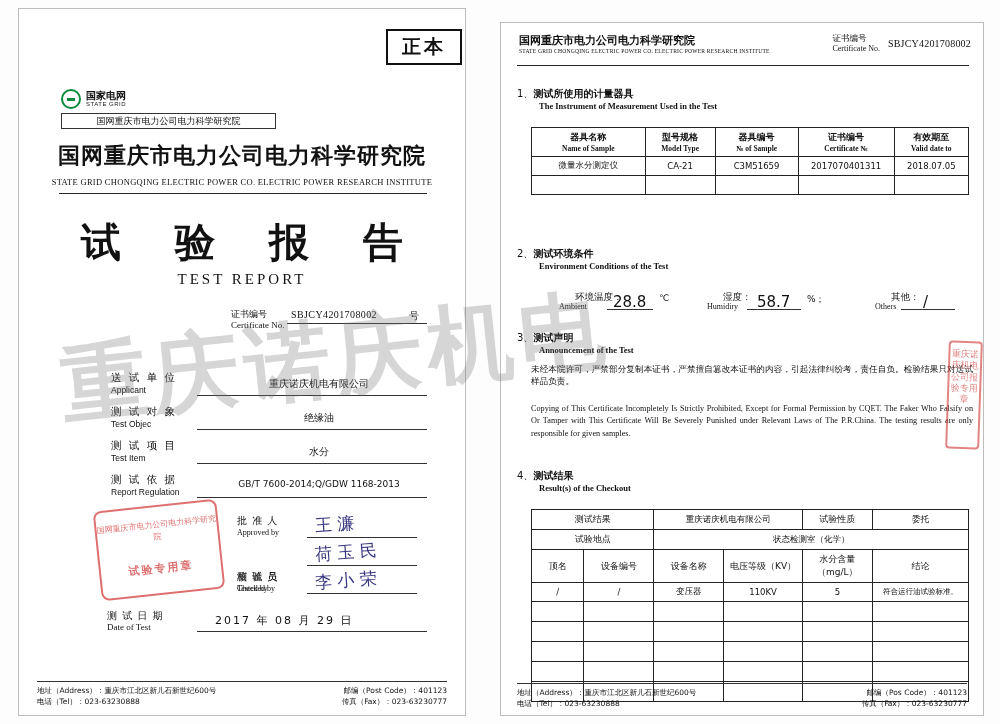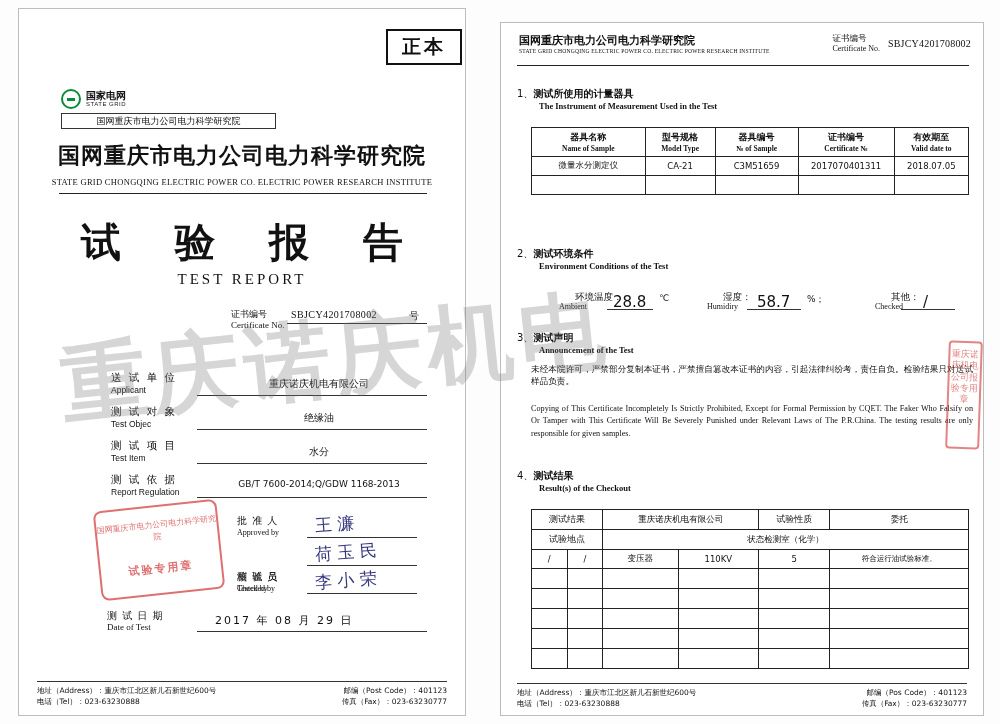--- a/index.html
+++ b/index.html
@@ -449,21 +449,21 @@
       <div class="env-cell" style="left:148px;top:0">
         <span class="cn">湿度：</span>
         <span class="en">Humidiry</span>
       </div>
       <div class="env-val" style="left:222px;top:2px">58.7</div>
       <div class="env-line" style="left:212px;top:18px;width:54px"></div>
       <div class="env-unit" style="left:272px;top:2px">%；</div>
 
       <div class="env-cell" style="left:316px;top:0">
         <span class="cn">其他：</span>
-        <span class="en">Checked</span>
+        <span class="en">Others</span>
       </div>
       <div class="env-val" style="left:388px;top:2px">/</div>
       <div class="env-line" style="left:366px;top:18px;width:54px"></div>
     </div>
 
     <div class="sec" style="top:308px">
       <span class="num">3、</span><span class="cn">测试声明</span>
       <div class="en" style="margin-left:22px">Announcement of the Test</div>
     </div>
 
@@ -481,20 +481,28 @@
         <td colspan="2" class="cn">测试结果</td>
         <td colspan="2" class="sm">重庆诺庆机电有限公司</td>
         <td class="cn">试验性质</td>
         <td class="sm">委托</td>
       </tr>
       <tr>
         <td colspan="2" class="cn">试验地点</td>
         <td colspan="4" class="sm">状态检测室（化学）</td>
       </tr>
       <tr>
+        <td class="cn" style="width:12%">顶名</td>
+        <td class="cn" style="width:16%">设备编号</td>
+        <td class="cn" style="width:16%">设备名称</td>
+        <td class="cn" style="width:18%">电压等级（KV）</td>
+        <td class="cn" style="width:16%">水分含量（mg/L）</td>
+        <td class="cn" style="width:22%">结论</td>
+      </tr>
+      <tr>
         <td class="sm">/</td>
         <td class="sm">/</td>
         <td class="sm">变压器</td>
         <td class="sm">110KV</td>
         <td class="sm">5</td>
         <td class="sm" style="font-size:7.5px">符合运行油试验标准。</td>
       </tr>
       <tr class="blank">
             <td></td>
             <td></td>

